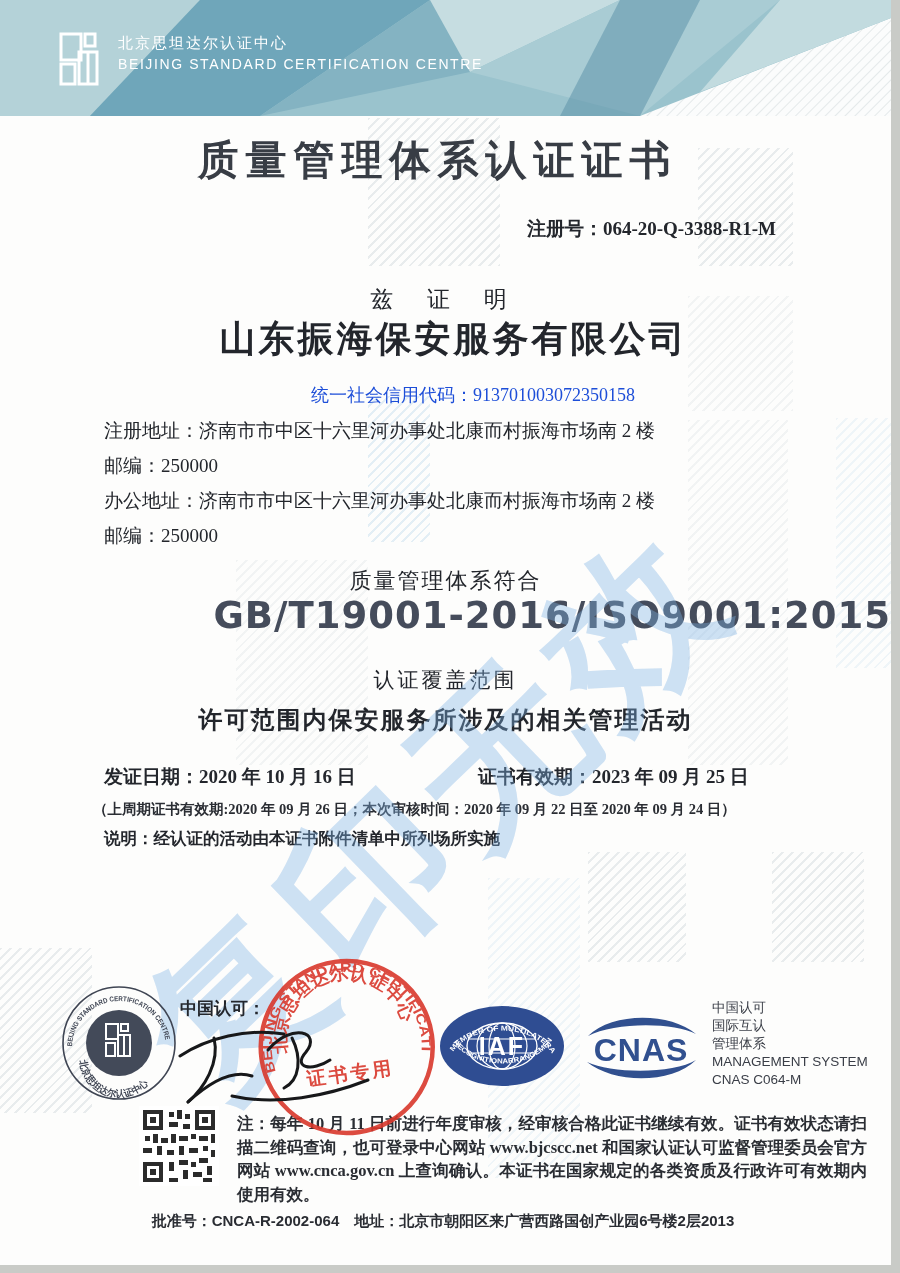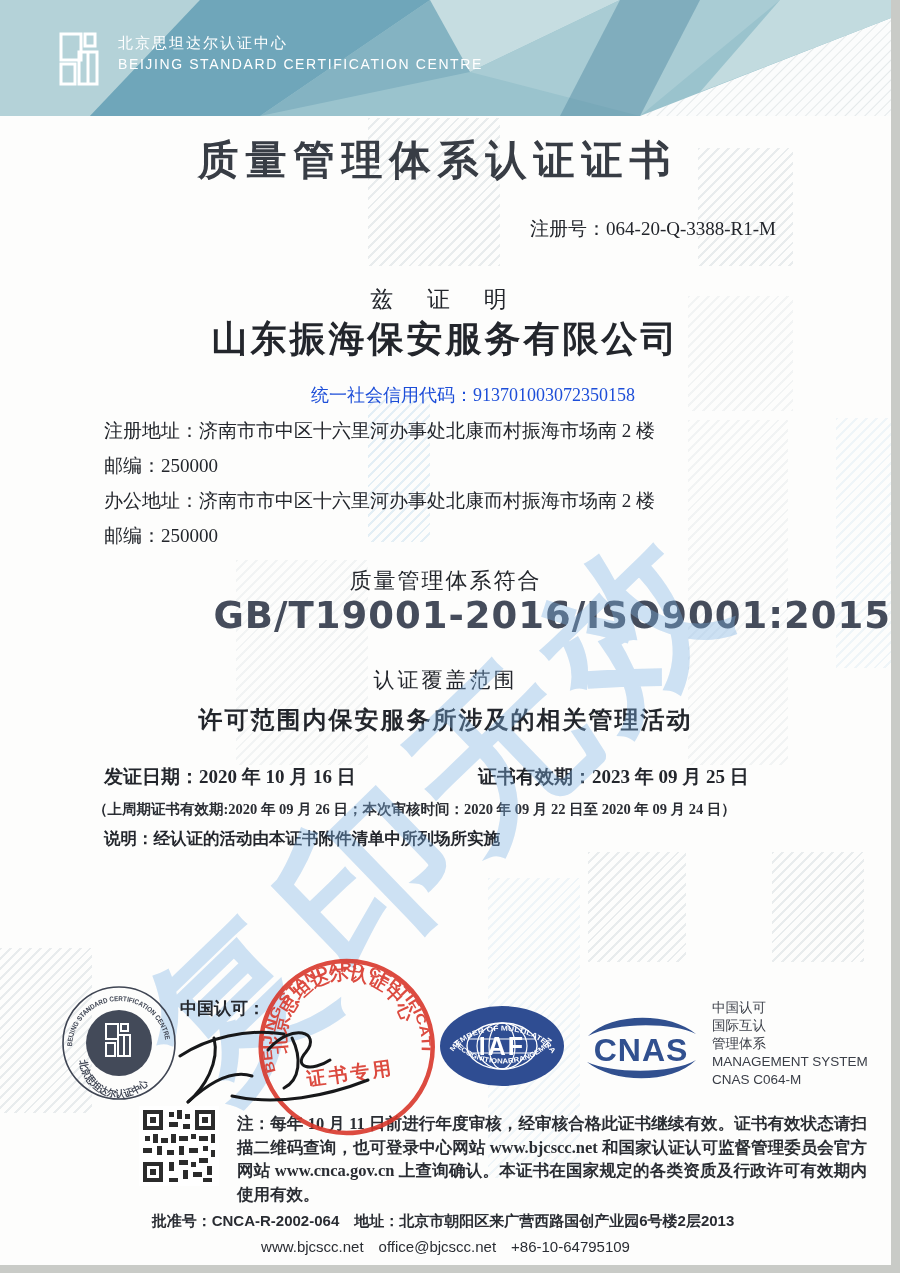--- a/index.html
+++ b/index.html
@@ -37,25 +37,25 @@
     color:rgba(125,180,228,.38);pointer-events:none;white-space:nowrap;
     font-family:"Liberation Serif","DejaVu Serif",serif;
   }
   
   .content{position:relative;z-index:2;}
   .cert-title{
     position:absolute;left:0;top:133px;width:875px;text-align:center;
     font-size:41px;font-weight:bold;letter-spacing:7px;color:#383d45;
   }
   .reg-line{
-    position:absolute;right:115px;top:216px;font-size:19px;font-weight:normal;color:#23262c;
+    position:absolute;right:115px;top:216px;font-size:19px;font-weight:bold;color:#23262c;
   }
   .statement{position:absolute;left:0;top:284px;width:891px;text-align:center;
     font-size:23px;letter-spacing:14px;color:#23262c;}
-  .company{position:absolute;left:0;top:315px;width:891px;text-align:center;
+  .company{position:absolute;left:8px;top:315px;width:891px;text-align:center;
     font-size:36px;font-weight:600;letter-spacing:3px;color:#23262c;}
   .credit{position:absolute;left:311px;top:383px;font-size:18px;color:#1d4ed8;}
   .addr{position:absolute;left:104px;top:413px;font-size:19px;line-height:35px;color:#23262c;}
   .conform{position:absolute;left:0;top:566px;width:891px;text-align:center;
     font-size:22px;letter-spacing:2px;}
   .std-code{position:absolute;left:0;top:594px;width:891px;text-align:right;
     font-family:"DejaVu Sans","Liberation Sans",sans-serif;
     font-size:37px;font-weight:bold;letter-spacing:1px;color:#454c5b;}
   .scope-title{position:absolute;left:0;top:666px;width:891px;text-align:center;
     font-size:21px;letter-spacing:3px;}
@@ -296,15 +296,14 @@
         <rect x="54" y="66" width="9" height="5"></rect>
           <rect x="68" y="60" width="5" height="9"></rect>
           <rect x="30" y="72" width="9" height="4"></rect>
         <rect x="64" y="72" width="9" height="4"></rect>
       </g>
     </svg>
   </div>
 
   <div class="foot-note">注：每年 10 月 11 日前进行年度审核，经审核合格此证书继续有效。证书有效状态请扫描二维码查询，也可登录中心网站 www.bjcscc.net 和国家认证认可监督管理委员会官方网站 www.cnca.gov.cn 上查询确认。本证书在国家规定的各类资质及行政许可有效期内使用有效。</div>
   <div class="approval">批准号：CNCA-R-2002-064　地址：北京市朝阳区来广营西路国创产业园6号楼2层2013</div>
-  <div class="contact">www.bjcscc.net　office@bjcscc.net　+86-10-64795109</div>
 
 </div>
 
 </body></html>

